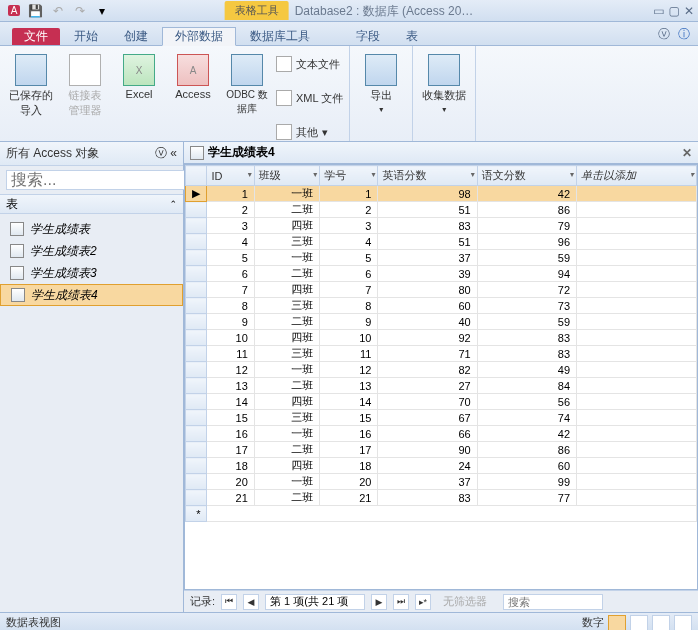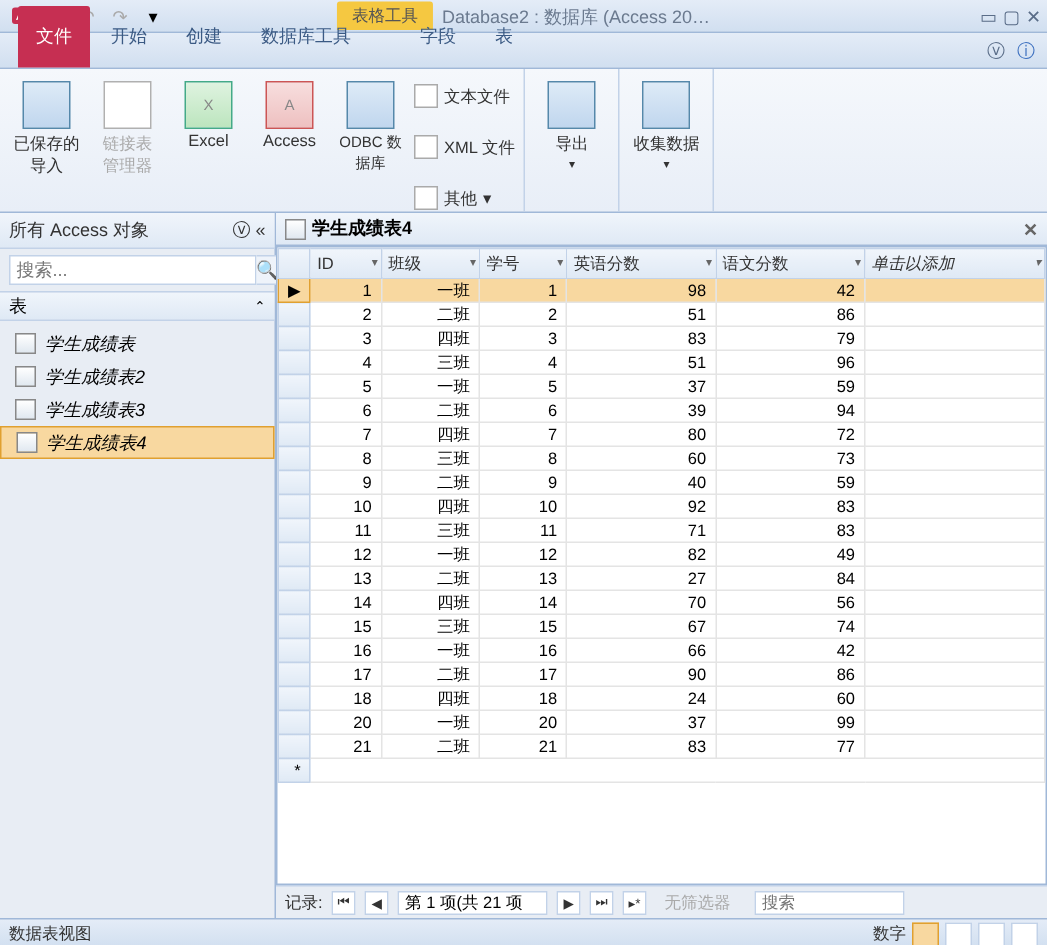--- a/index.html
+++ b/index.html
@@ -5,41 +5,41 @@
   * { box-sizing: border-box; margin: 0; padding: 0; font-family: "Microsoft YaHei", "SimSun", sans-serif; }
   body { width: 698px; height: 630px; background: #e8edf4; overflow: hidden; font-size: 12px; }
   .titlebar { height: 22px; background: linear-gradient(#e4ecf7,#d1dff0); display: flex; align-items: center; border-bottom: 1px solid #a0b8d8; padding: 0 4px; position: relative; }
   .quick { display: flex; gap: 2px; align-items: center; }
   .qbtn { width: 20px; height: 18px; display: flex; align-items: center; justify-content: center; }
   .title-center { position: absolute; left: 50%; transform: translateX(-50%); display: flex; align-items: flex-end; gap: 6px; }
   .context-tab { background: #f5c841; color: #555; font-size: 11px; padding: 2px 10px; border-radius: 2px 2px 0 0; }
   .title-text { color: #6b7a8f; font-size: 12px; }
   .winbtns { margin-left: auto; display: flex; gap: 4px; color: #5a6d88; }
   .ribbon-tabs { height: 24px; background: linear-gradient(#e4ecf7,#d1dff0); display: flex; align-items: flex-end; padding-left: 12px; gap: 2px; border-bottom: 1px solid #a0b8d8; position: relative; }
-  .tab { padding: 12px 12px; font-size: 12px; color: #3b5a84; cursor: pointer; }
+  .tab { padding: 0 12px; font-size: 12px; color: #3b5a84; cursor: pointer; }
   .tab.file { background: #c62f52; color: #fff; border-radius: 2px 2px 0 0; }
   .tab.active { background: #f2f4f8; border: 1px solid #a0b8d8; border-bottom: 1px solid #f2f4f8; margin-bottom: -1px; }
   .ribbon-help { position: absolute; right: 8px; top: 4px; display: flex; gap: 8px; color: #5a6d88; }
   .ribbon { height: 96px; background: linear-gradient(#f5f8fc,#e8eef7); border-bottom: 1px solid #a0b8d8; display: flex; }
   .group { border-right: 1px solid #c2d2e8; padding: 4px 6px 2px; display: flex; flex-direction: column; justify-content: space-between; }
   .group-content { display: flex; gap: 4px; flex: 1; }
   .group-label { text-align: center; font-size: 11px; color: #5a6d88; padding-top: 2px; }
   .rbtn-lg { width: 50px; display: flex; flex-direction: column; align-items: center; justify-content: flex-start; gap: 2px; font-size: 11px; color: #333; padding-top: 4px; text-align: center; }
   .ico { width: 32px; height: 32px; border: 1px solid #b0b0b0; background: #fff; display: flex; align-items: center; justify-content: center; font-size: 10px; color: #888; }
   .ico.green { border-color: #4a8; background: linear-gradient(#dff3e0,#bce5be); }
   .ico.red { border-color: #c55; background: linear-gradient(#f7dede,#eec0c0); }
   .ico.blue { border-color: #58a; background: linear-gradient(#deebf7,#c0d6ee); }
   .sub-btns { display: flex; flex-direction: column; gap: 14px; font-size: 11px; color: #333; padding-top: 4px; }
   .sub-btn { display: flex; align-items: center; gap: 4px; height: 20px; }
   .sub-ico { width: 16px; height: 16px; border: 1px solid #aaa; background: #fff; }
   .main { display: flex; height: 470px; background: #e8edf4; }
   .nav { width: 184px; border-right: 1px solid #a0b8d8; background: #e8edf4; display: flex; flex-direction: column; }
   .nav-header { height: 24px; display: flex; align-items: center; padding: 0 6px; background: linear-gradient(#f0f5fb,#dfe9f5); border-bottom: 1px solid #c2d2e8; font-size: 12px; color: #333; justify-content: space-between; text-align: right; }
   .search-box { margin: 4px 6px; height: 20px; display: flex; }
-  .search-box input { flex: 1; border: 1px solid #c2d2e8; font-size: 12px; padding: 0 4px; height: 20px; }
+  .search-box input { flex: 1; border: 1px solid #c2d2e8; font-size: 16px; padding: 0 4px; height: 20px; }
   .search-btn { width: 20px; border: 1px solid #c2d2e8; border-left: none; background: #eef3fa; color: #5a6d88; display: flex; align-items: center; justify-content: center; }
   .nav-section { height: 20px; background: linear-gradient(#f0f5fb,#dfe9f5); border-top: 1px solid #c2d2e8; border-bottom: 1px solid #c2d2e8; display: flex; align-items: center; padding: 0 6px; font-size: 12px; justify-content: space-between; }
   .nav-list { padding: 4px 0; }
   .nav-item { height: 22px; display: flex; align-items: center; gap: 6px; padding: 0 10px; font-size: 12px; font-style: italic; }
   .nav-item.selected { background: #f8d8a0; border: 1px solid #e0a030; }
   .tbl-ico { width: 14px; height: 14px; border: 1px solid #888; background: linear-gradient(#fff,#e0e8f0); }
   .content { flex: 1; display: flex; flex-direction: column; position: relative; }
   .doc-tab { height: 22px; background: linear-gradient(#f0f5fb,#dfe9f5); border-bottom: 1px solid #a0b8d8; display: flex; align-items: center; padding: 0 6px; gap: 4px; font-weight: bold; font-size: 12px; position: relative; }
   .close-x { position: absolute; right: 6px; color: #666; }
   .grid-wrap { flex: 1; overflow: hidden; background: #fff; border: 1px solid #a0b8d8; margin: 0; }
@@ -81,20 +81,21 @@
     <span>▭</span>
     <span>▢</span>
     <span>✕</span>
   </div>
 </div>
 
 <div class="ribbon-tabs">
   <div class="tab file">文件</div>
   <div class="tab">开始</div>
   <div class="tab">创建</div>
+  <div class="tab active">外部数据</div>
   <div class="tab">数据库工具</div>
   <div class="tab" style="margin-left:20px">字段</div>
   <div class="tab">表</div>
   <div class="ribbon-help">
     <span>ⓥ</span>
     <span style="color:#3b6fbf;">ⓘ</span>
   </div>
 </div>
 
 <div class="ribbon">

